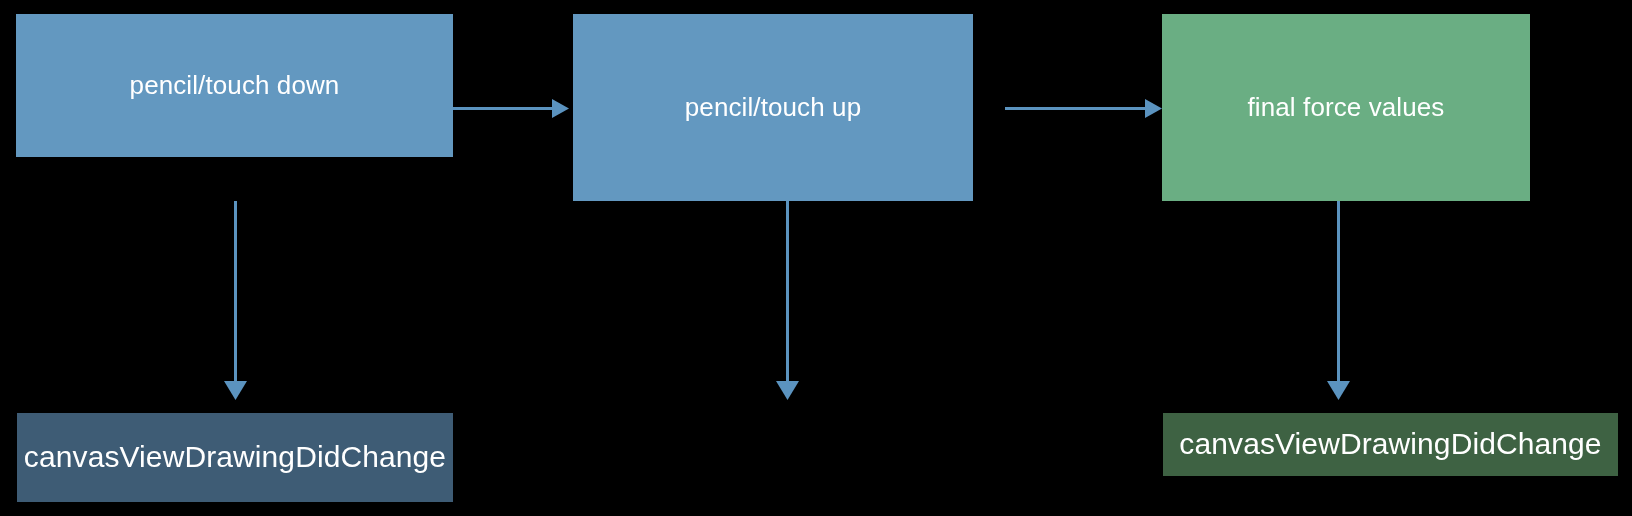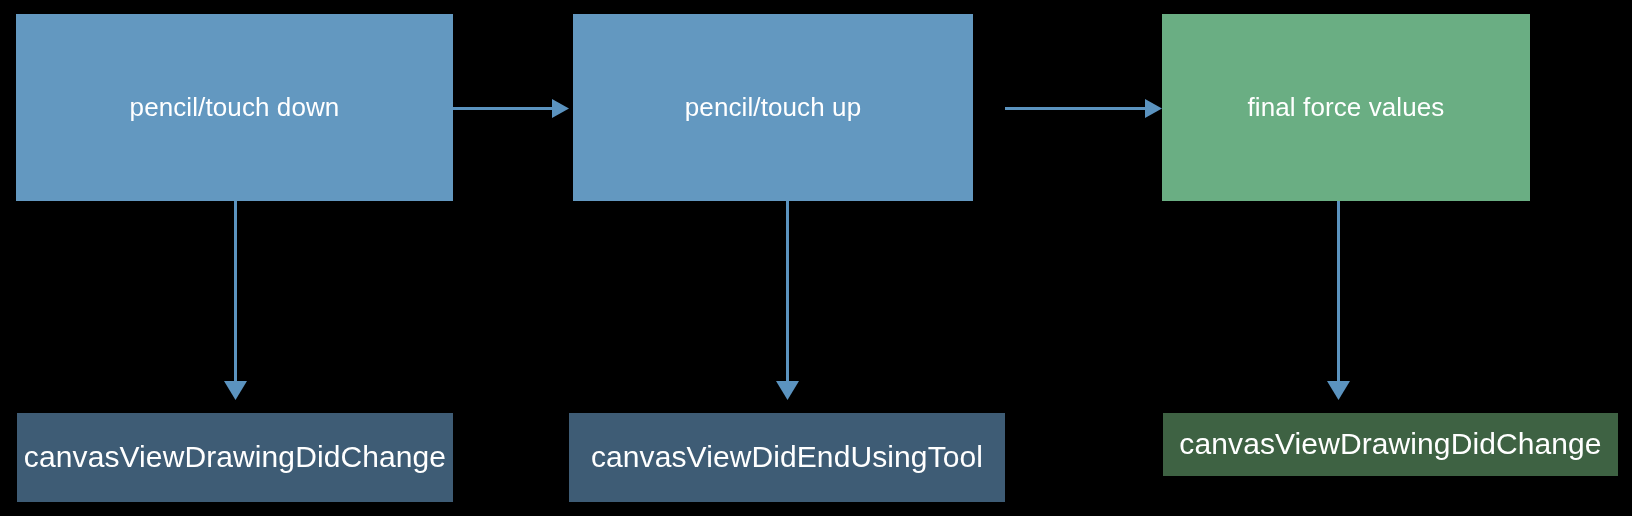--- a/index.html
+++ b/index.html
@@ -34,21 +34,21 @@
     font-weight: 400;
     letter-spacing: 0.1px;
   }
   .node-callback {
     font-size: 30px;
     font-weight: 400;
     letter-spacing: 0.1px;
   }
   
   #node-pencil-down {
-    left: 16px;  top: 14px;  width: 437px; height: 187px;
+    left: 16px;  top: 14px;  width: 437px; height: 143px;
     background: #6398c0;
   }
   #node-pencil-up {
     left: 573px; top: 14px;  width: 400px; height: 187px;
     background: #6398c0;
   }
   #node-final-force {
     left: 1162px; top: 14px; width: 368px; height: 187px;
     background: #6aae83;
   }
@@ -116,17 +116,16 @@
   </svg>
 
   <div class="node node-event" id="node-pencil-down">pencil/touch down</div>
 
   <div class="node node-event" id="node-pencil-up">pencil/touch up</div>
 
   <div class="node node-event" id="node-final-force">final force values</div>
 
   <div class="node node-callback" id="node-did-begin">canvasViewDrawingDidChange</div>
 
-  <div class="node node-callback" id="node-did-end">canvasViewDidEndUsingTool</div>
 
   <div class="node node-callback" id="node-did-change">canvasViewDrawingDidChange</div>
 
 </div>
 
 </body></html>

